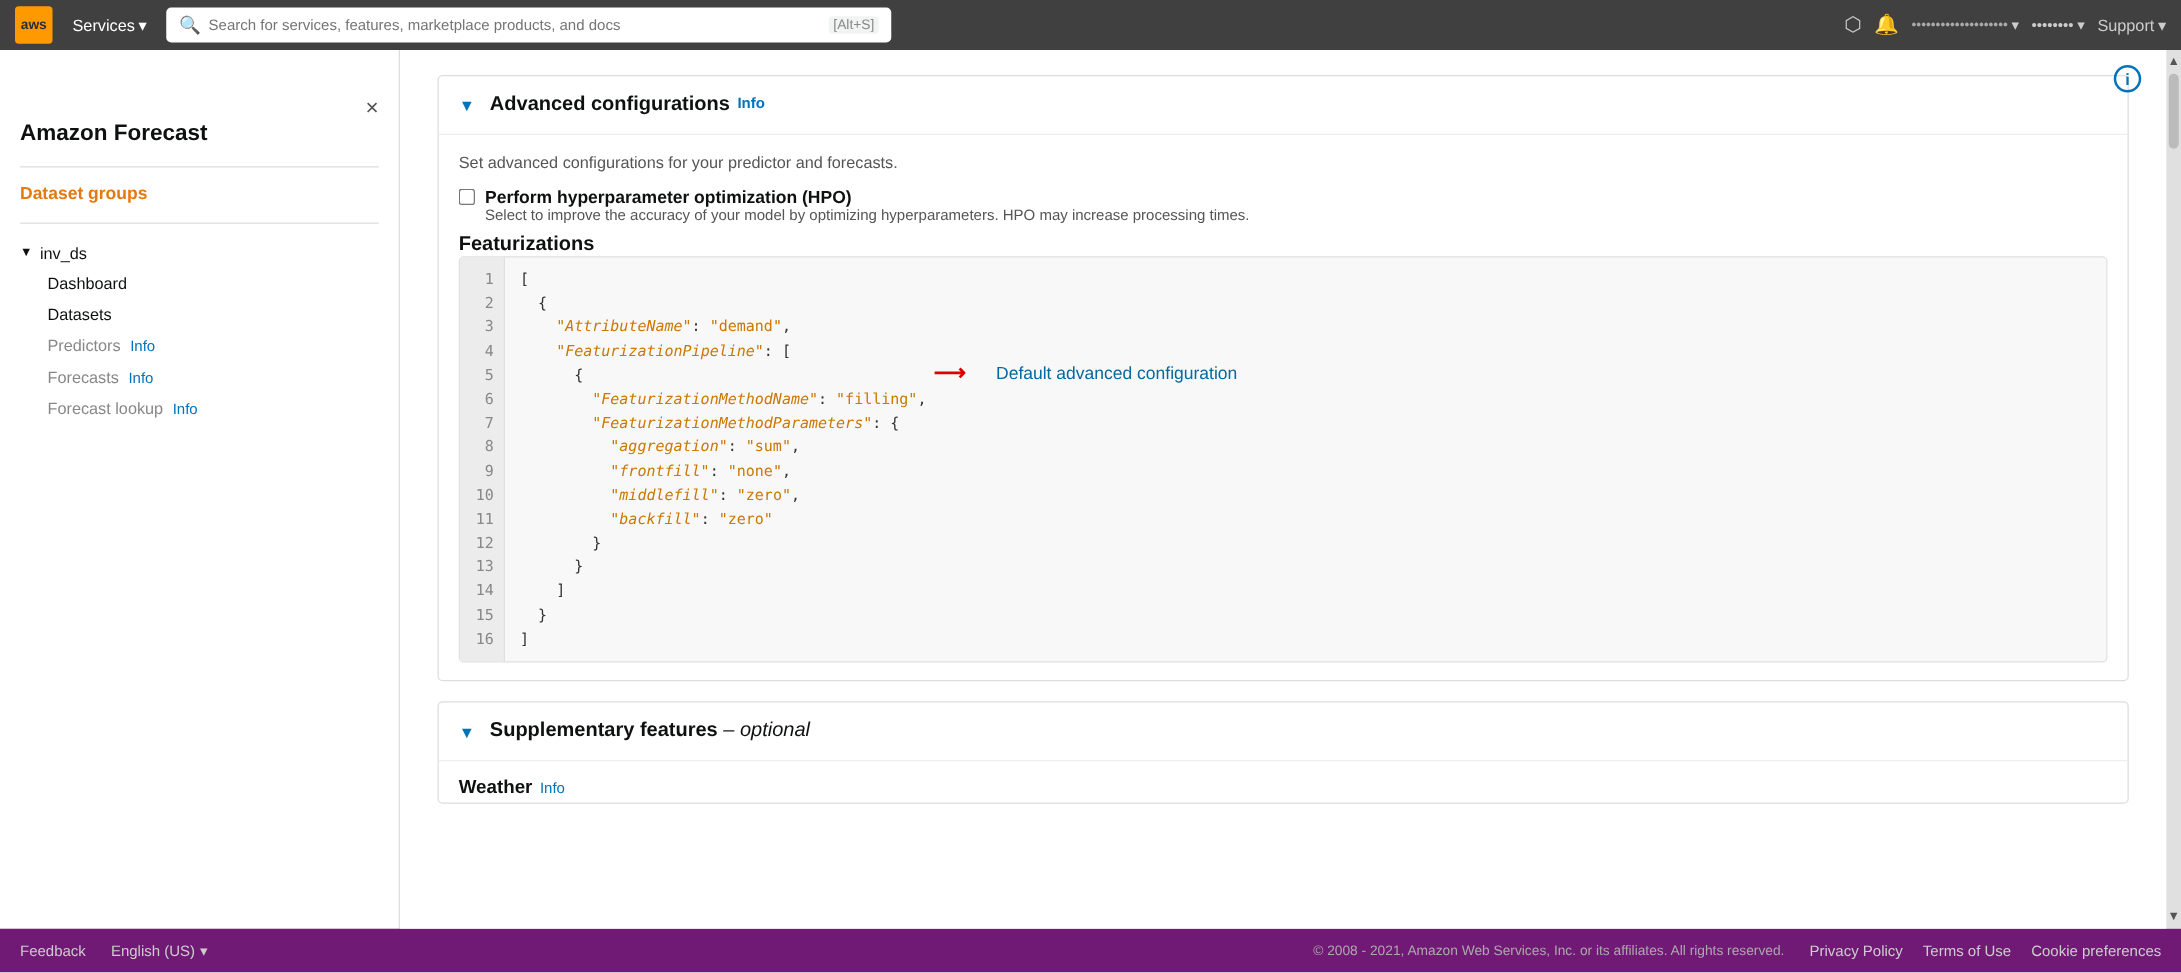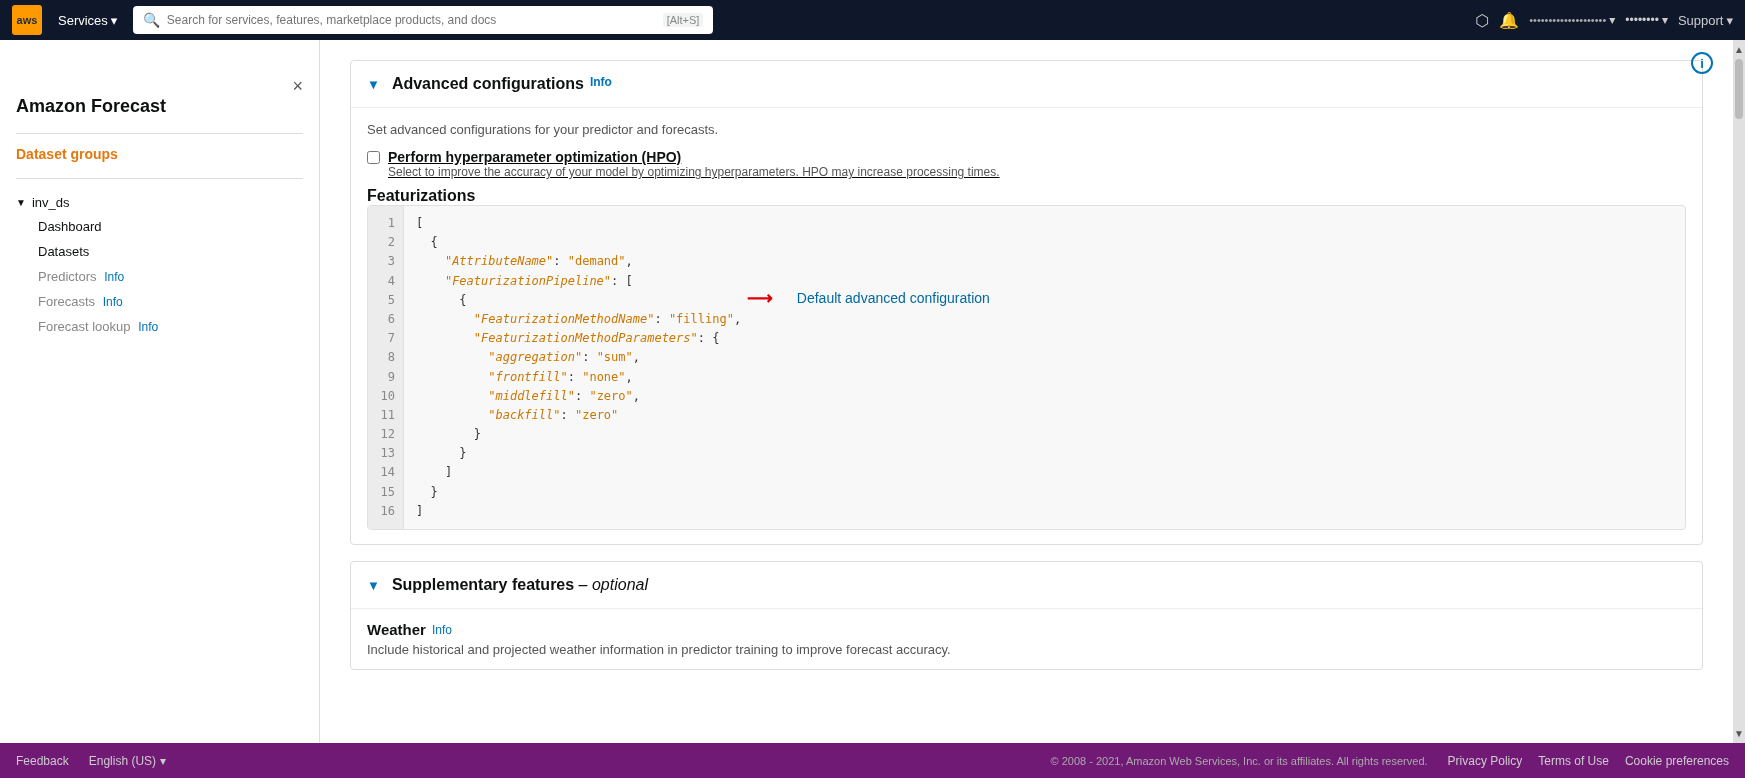--- a/index.html
+++ b/index.html
@@ -1,20 +1,20 @@
 <!DOCTYPE html>
 <html><head>
   <meta charset="utf-8">
   <style>
     * { box-sizing: border-box; margin: 0; padding: 0; }
     body { font-family: 'Amazon Ember', Arial, sans-serif; font-size: 13px; background: #f2f3f3; display: flex; flex-direction: column; height: 778px; overflow: hidden; }
 
     
     .top-nav {
-      background: #0f172a;
+      background: #404040;
       height: 40px;
       display: flex;
       align-items: center;
       padding: 0 12px;
       flex-shrink: 0;
       gap: 8px;
     }
     .aws-logo {
       display: flex; align-items: center; gap: 4px;
     }
@@ -117,21 +117,21 @@
       color: #0073bb; font-size: 12px; text-decoration: none;
     }
     .section-collapse {
       color: #0073bb; font-size: 13px; margin-right: 6px; cursor: pointer;
     }
     .section-body { padding: 14px 16px; }
     .section-subtitle { color: #555; font-size: 13px; margin-bottom: 12px; }
 
     
     .hpo-row {
-      display: flex; align-items: flex-start; gap: 8px; margin-bottom: 8px; text-decoration: underline;
+      display: flex; align-items: flex-start; gap: 8px; margin-bottom: 8px;
     }
     .hpo-checkbox {
       margin-top: 2px;
     }
     .hpo-label { font-size: 14px; color: #0f1111; font-weight: 600; }
     .hpo-desc { font-size: 12px; color: #555; }
 
     
     .feat-title {
       font-size: 16px; font-weight: 700; color: #0f1111; 
@@ -345,21 +345,20 @@
           <span class="supp-title">
             <span>Supplementary features</span>
             <span class="supp-optional">– optional</span>
           </span>
         </div>
         <div>
           <div class="weather-header">
             <span class="weather-title">Weather</span>
             <a class="section-info-link">Info</a>
           </div>
-          <div class="weather-desc">Include historical and projected weather information in predictor training to improve forecast accuracy.</div>
         </div>
       </div>
 
     </div>
 
     <div class="content-scrolltrack">
       <span class="scroll-arrow">▲</span>
       <div class="scroll-thumb"></div>
       <span class="scroll-arrow" style="margin-top:auto;">▼</span>
     </div>

